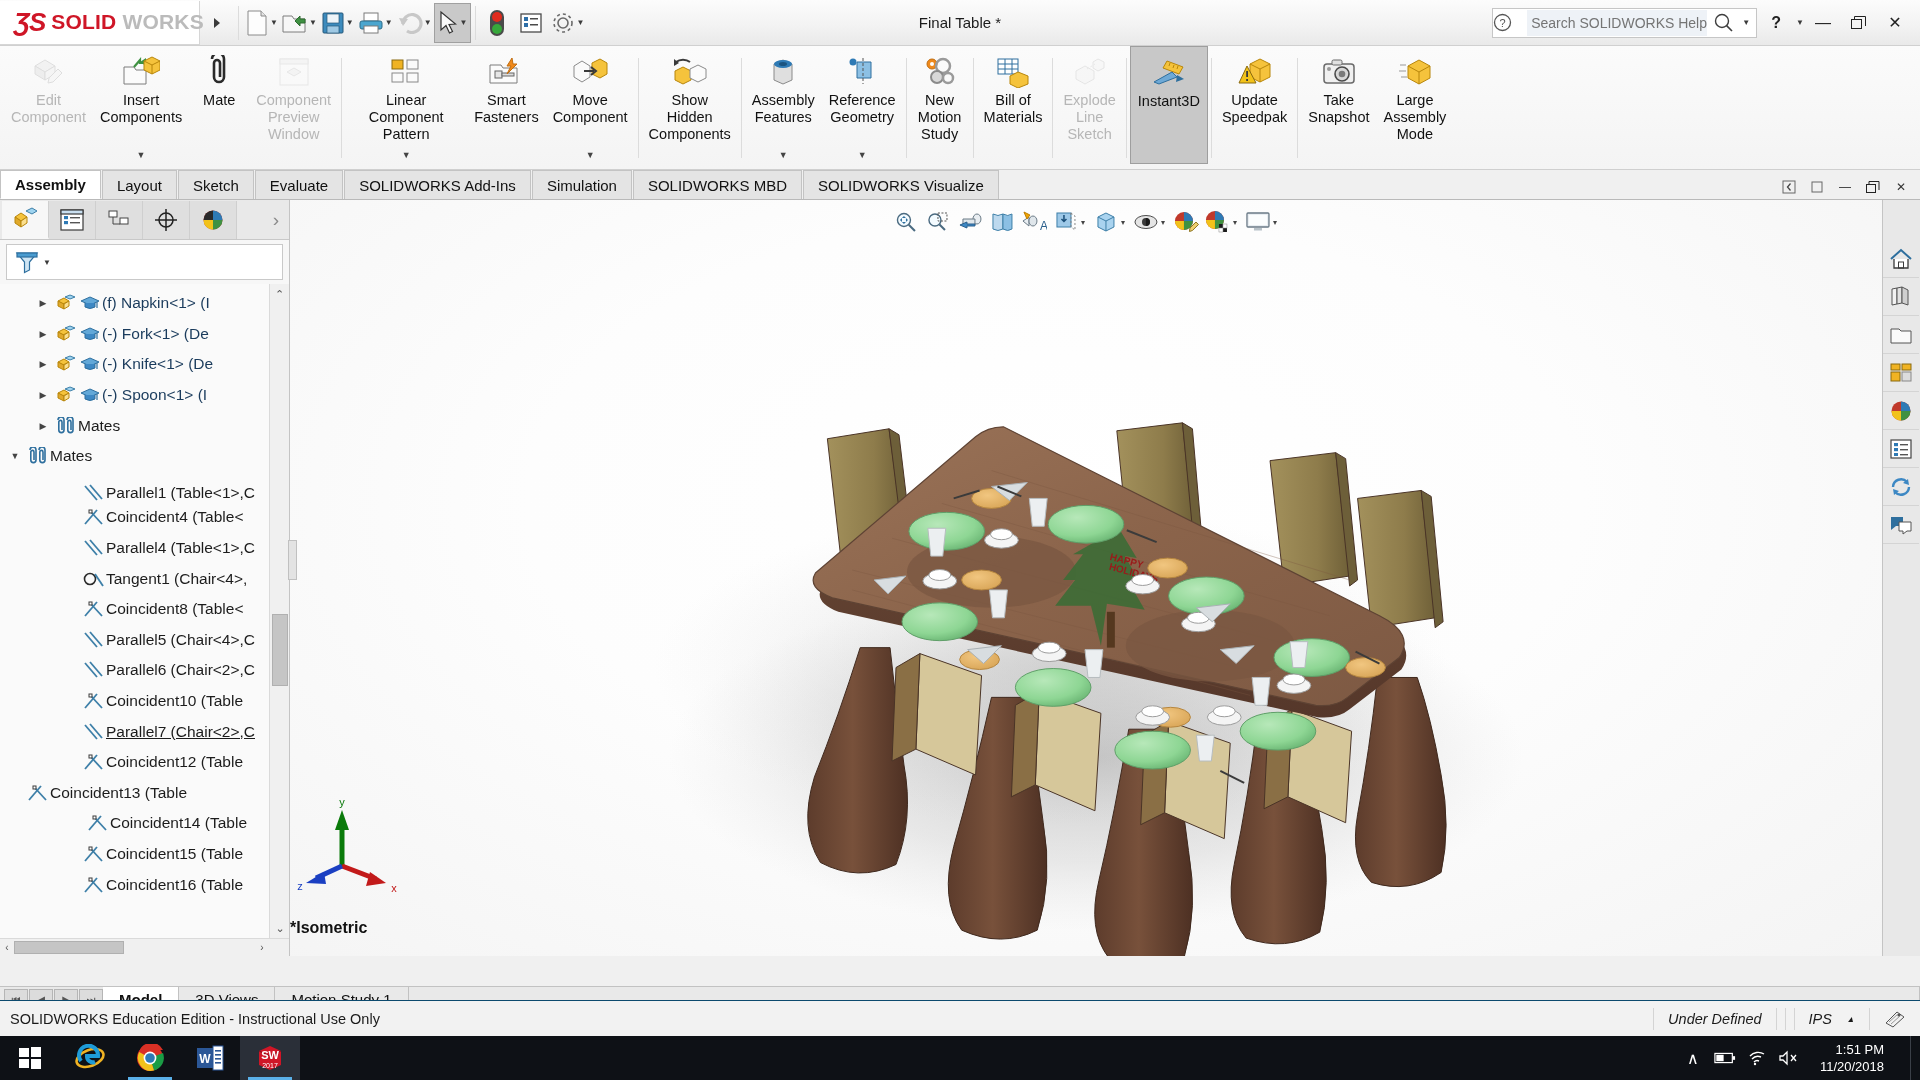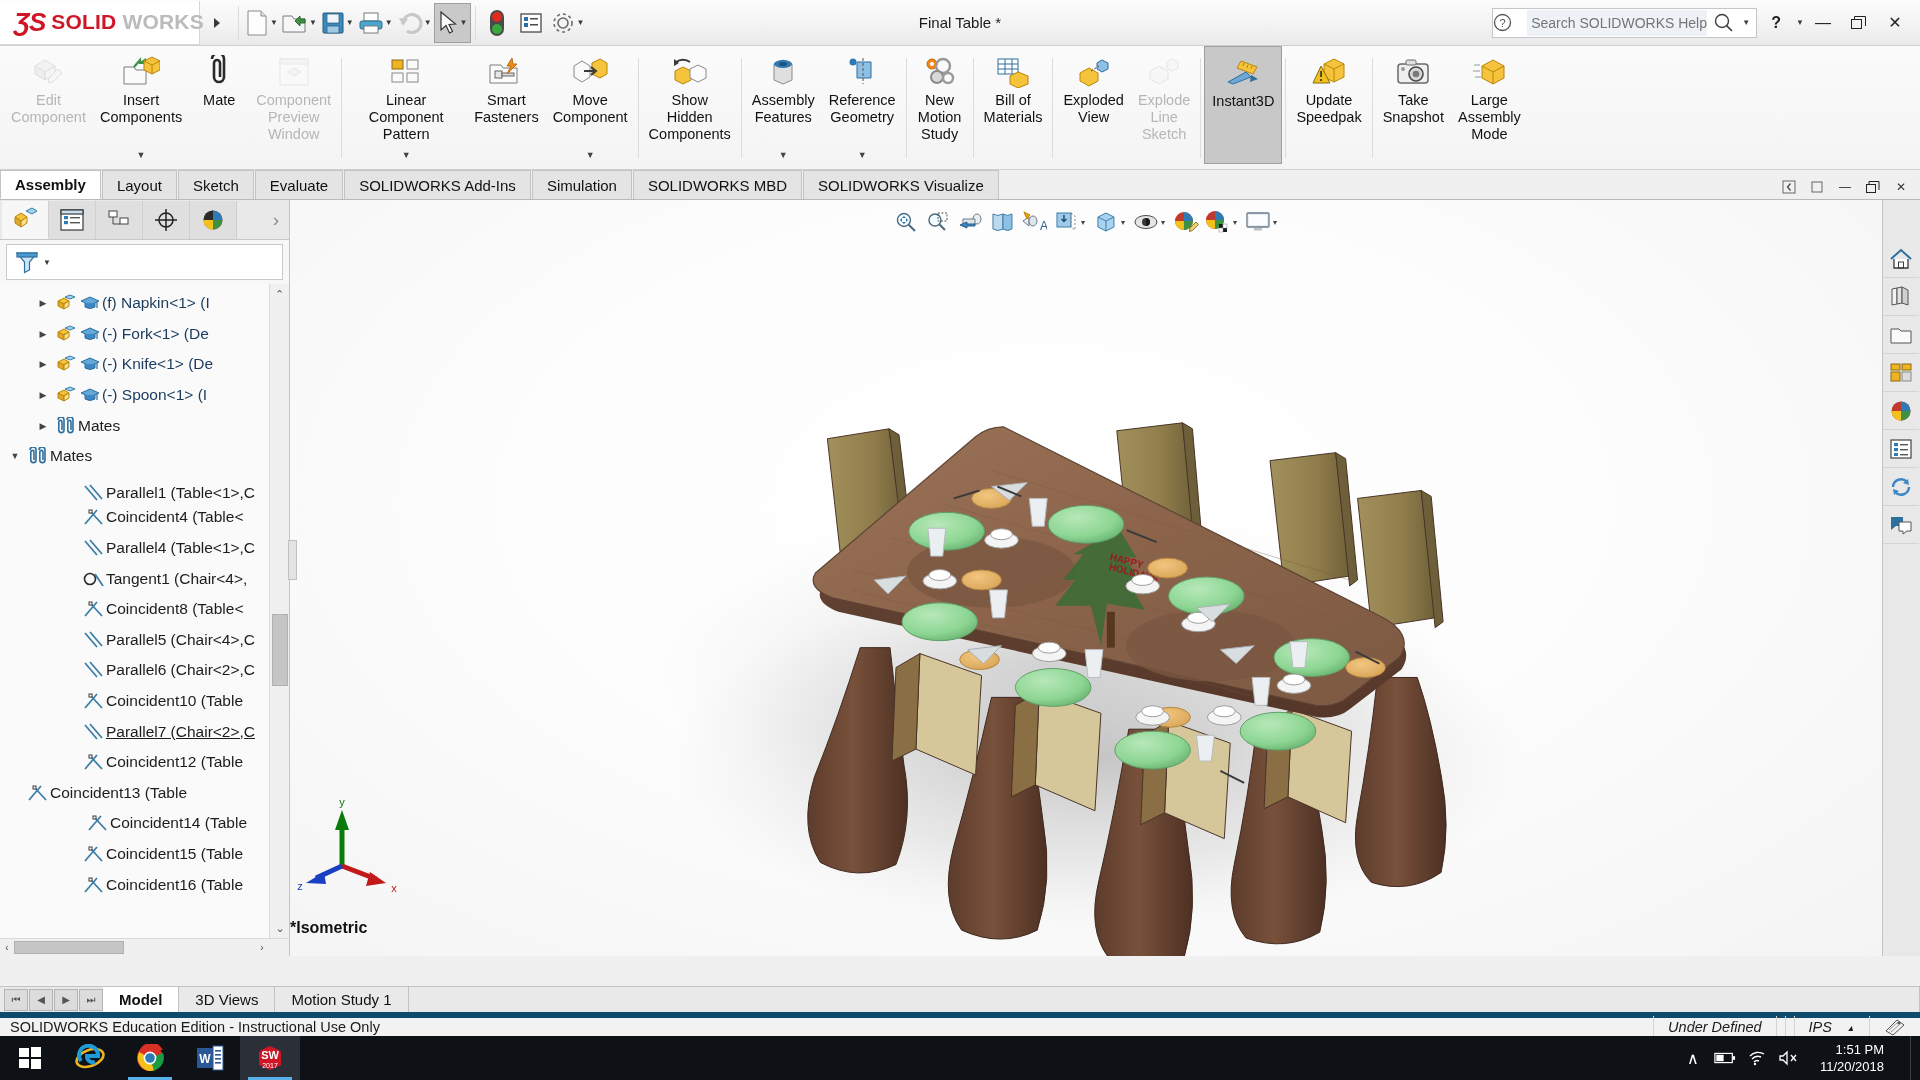--- a/index.html
+++ b/index.html
@@ -176,22 +176,22 @@
   .navbtns { display:flex; align-items:center; padding-left:4px; gap:1px;}
   .navbtn { width:24px;height:22px;background:#dcdcdc;border:1px solid #b5b5b5;
             display:flex;align-items:center;justify-content:center;font-size:10px;color:#555;}
   .btab { padding:0 16px; display:flex;align-items:center; font-size:15px; color:#111;
           border-right:1px solid #c2c2c2; }
   .btab.active { background:#fff; font-weight:bold; }
   .btabs-fill { flex:1; border-right:1px solid #c2c2c2; }
 
   
   .statusbar {
-    position:absolute; left:0; bottom:44px; width:1920px; height:24px;
-    background:#f2f2f2; border-top:6px solid #0c4a6e;
+    position:absolute; left:0; bottom:44px; width:1920px; height:36px;
+    background:#f2f2f2; border-top:1px solid #0c4a6e;
     display:flex; align-items:center; font-size:14.5px; color:#1a1a1a;
     padding-left:4px;
   }
   .sb-right { margin-left:auto; display:flex; align-items:center; }
   .sb-cell { padding: 0 14px; border-left:1px solid #d4d4d4; height:22px; display:flex;align-items:center;font-style:italic;}
   .sb-seg { width:9px; border-left:1px solid #d4d4d4; height:22px;}
 
   
   .taskbar {
     position:absolute; left:0; bottom:0; width:1920px; height:44px;
@@ -505,33 +505,20 @@
           </g>
           <path d="M14 20 l8-4 l10 4 v8 l-10 4 l-8-4 z" fill="#f5c33c" stroke="#b8860b"></path>
         </svg>
       </div>
       <div class="rb-lbl">
         <div>Bill of</div>
         <div>Materials</div>
       </div>
     </div>
     <div class="rb-div"></div>
-    <div class="rb-item">
-      <div class="rb-ico">
-        <svg width="34" height="32" viewBox="0 0 34 32">
-          <path d="M3 17 l9-5 l9 5 v8 l-9 5 l-9-5 z" fill="#f5c33c" stroke="#b8860b"></path>
-          <path d="M20 7 l5-3 l6 3 v6 l-6 3 l-5-3 z" fill="#8cc0e4" stroke="#2e6f9e"></path>
-          <path d="M14 15 l8-5" stroke="#444" stroke-dasharray="2 2"></path>
-        </svg>
-      </div>
-      <div class="rb-lbl">
-        <div>Exploded</div>
-        <div>View</div>
-      </div>
-    </div>
     <div class="rb-item disabled">
       <div class="rb-ico" style="opacity: 0.42;">
         <svg width="34" height="32" viewBox="0 0 34 32">
           <path d="M3 15 l9-5 l9 5 v8 l-9 5 l-9-5 z" fill="#f4f4f4" stroke="#c9c9c9"></path>
           <path d="M20 6 l5-3 l6 3 v6 l-6 3 l-5-3 z" fill="#f4f4f4" stroke="#c9c9c9"></path>
           <path d="M14 13 l8-5" stroke="#cfcfcf" stroke-dasharray="2 2"></path>
         </svg>
       </div>
       <div class="rb-lbl">
         <div>Explode</div>

